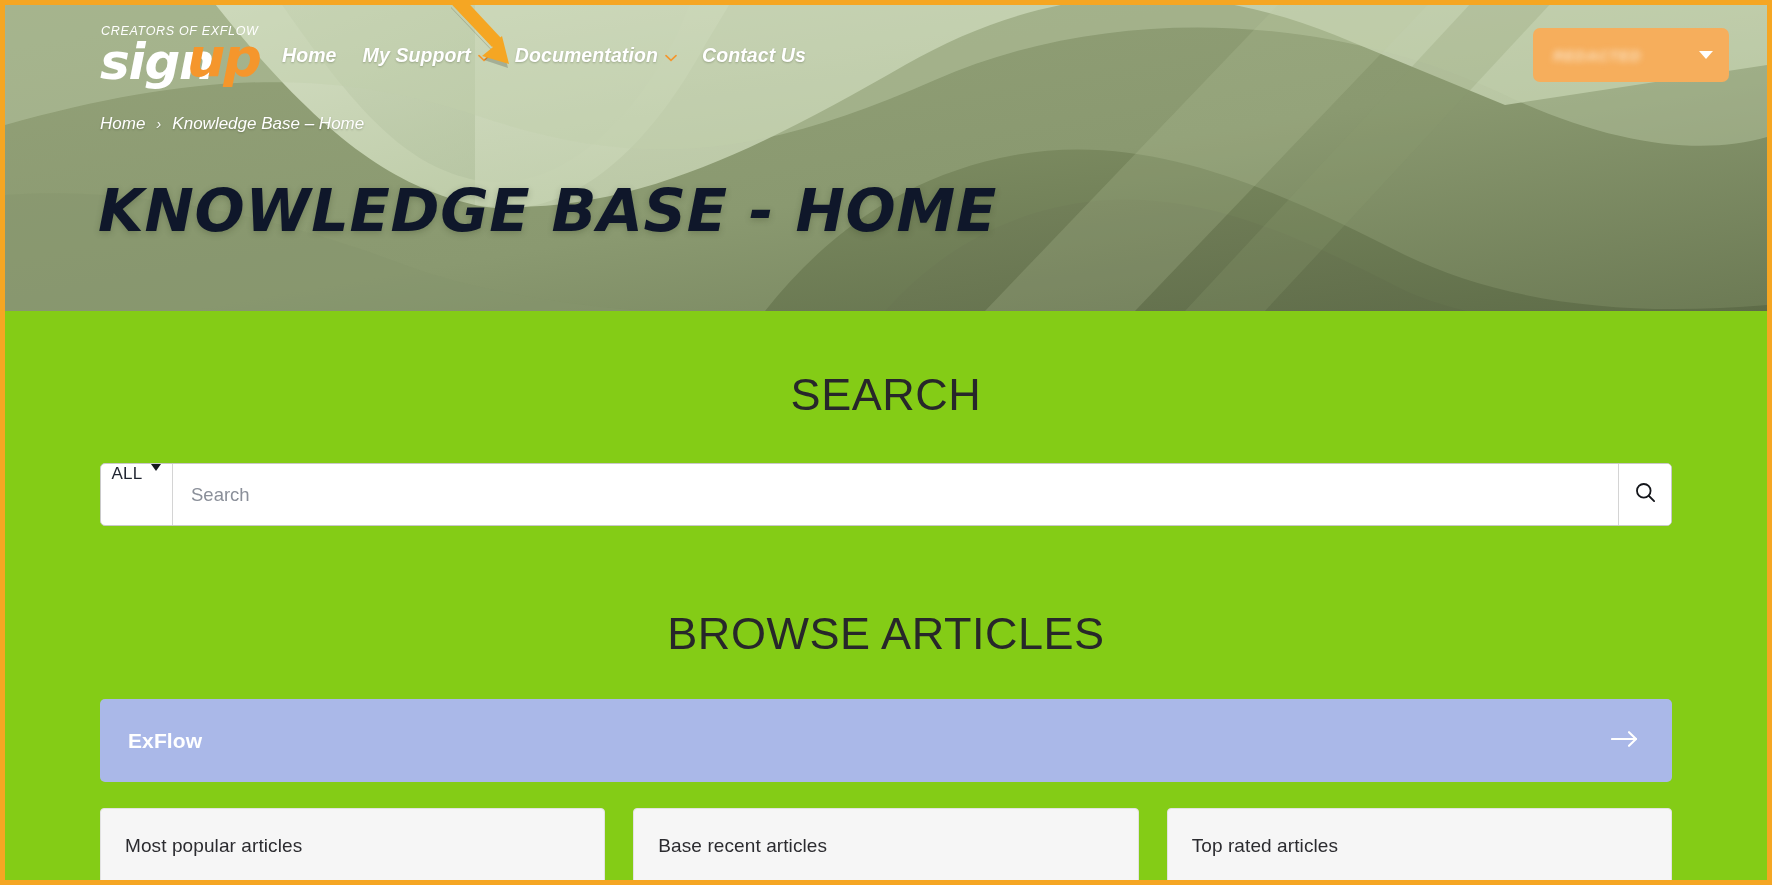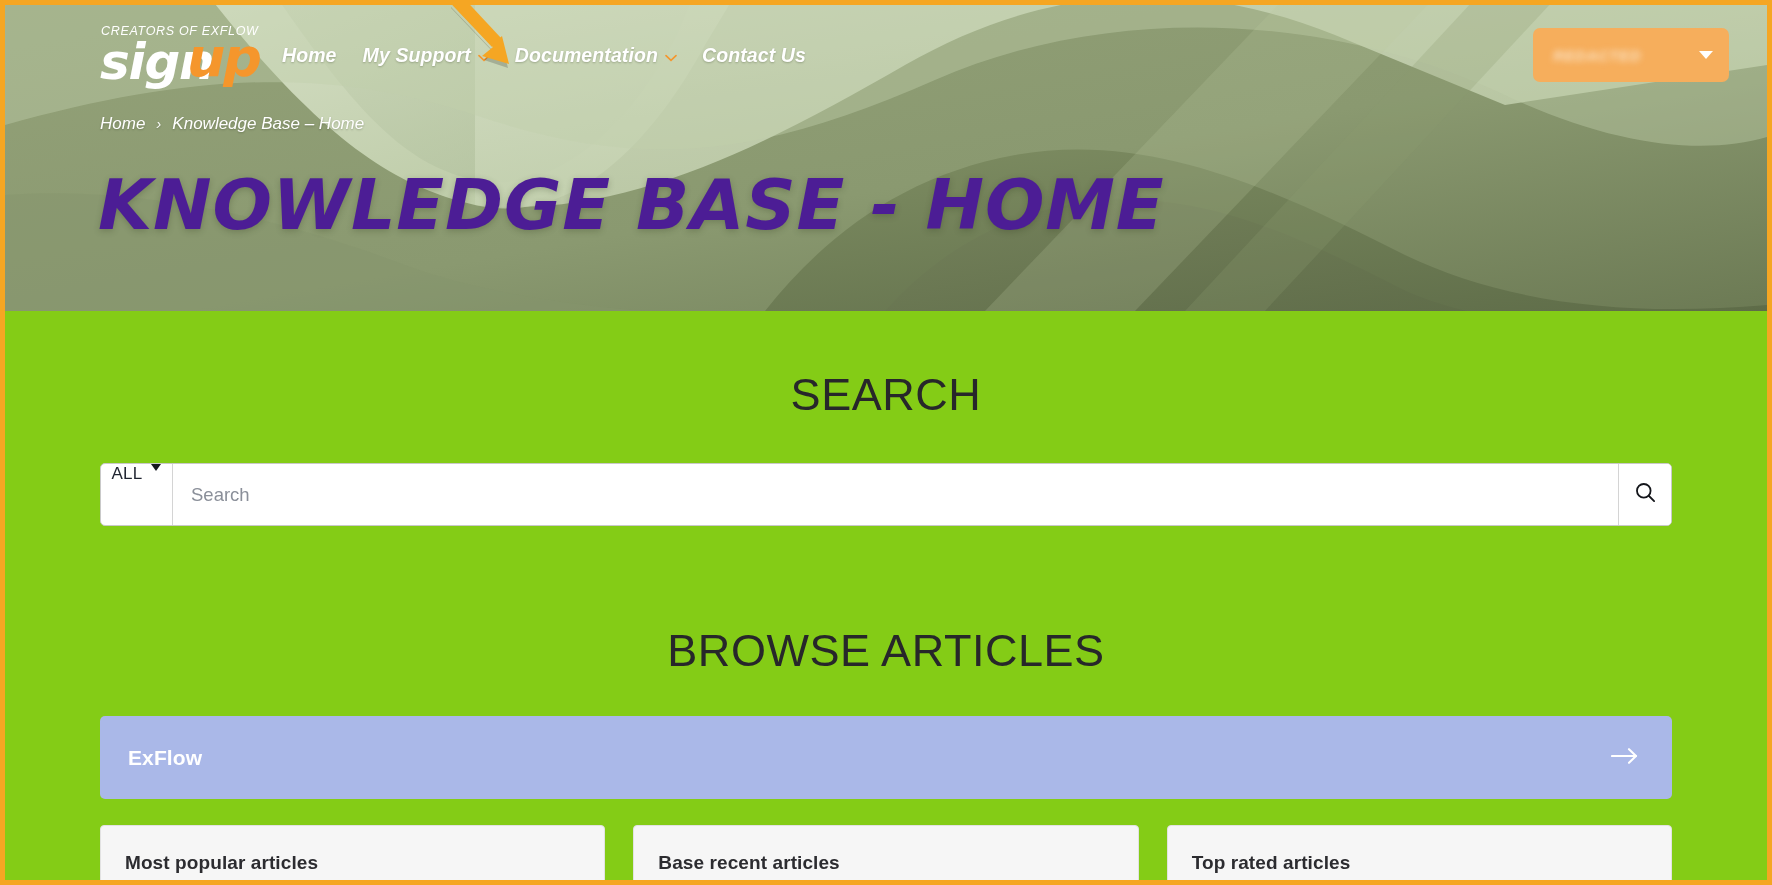--- a/index.html
+++ b/index.html
@@ -170,24 +170,24 @@
   .breadcrumb .crumb { cursor: pointer; white-space: nowrap; }
   .breadcrumb .sep {
     font-size: 15px;
     opacity: .95;
     transform: translateY(-1px);
   }
 
   
   .hero-title {
     position: absolute;
-    top: 164px;
+    top: 170px;
     left: 93px;
-    color: #4c1d95;
-    font-size: 70px;
+    color: #0f172a;
+    font-size: 59px;
     line-height: 72px;
     font-weight: 700;
     letter-spacing: .012em;
     text-shadow: 0 2px 6px rgba(40,50,25,.25);
     white-space: nowrap;
     font-family: "DejaVu Sans", sans-serif;
   }
 
   
   .annot-arrow {
@@ -209,21 +209,21 @@
   .section-heading {
     text-align: center;
     color: #27272a;
     font-size: 45px;
     line-height: 48px;
     font-weight: 400;
     letter-spacing: .012em;
     font-family: "Liberation Sans", sans-serif;
   }
   .h-search { padding-top: 60px; }
-  .h-browse { padding-top: 84px; margin-top: 17px; }
+  .h-browse { padding-top: 84px; }
 
   
   .searchbar {
     margin-top: 44px;
     height: 63px;
     display: flex;
     align-items: stretch;
     background: #ffffff;
     border: 1px solid #c9c9c9;
     border-radius: 5px;
@@ -300,21 +300,21 @@
     flex: 1 1 0;
     min-height: 120px;
     background: #f6f6f6;
     border: 1px solid #e2e2e2;
     border-radius: 4px;
     padding: 26px 24px 24px 24px;
   }
   .card-title {
     font-size: 19px;
     color: #2c2c30;
-    font-weight: 700;
+    font-weight: 400;
     letter-spacing: .005em;
   }
 </style>
 </head>
 <body>
 
 <div id="screen">
 
   <div class="hero">
 

